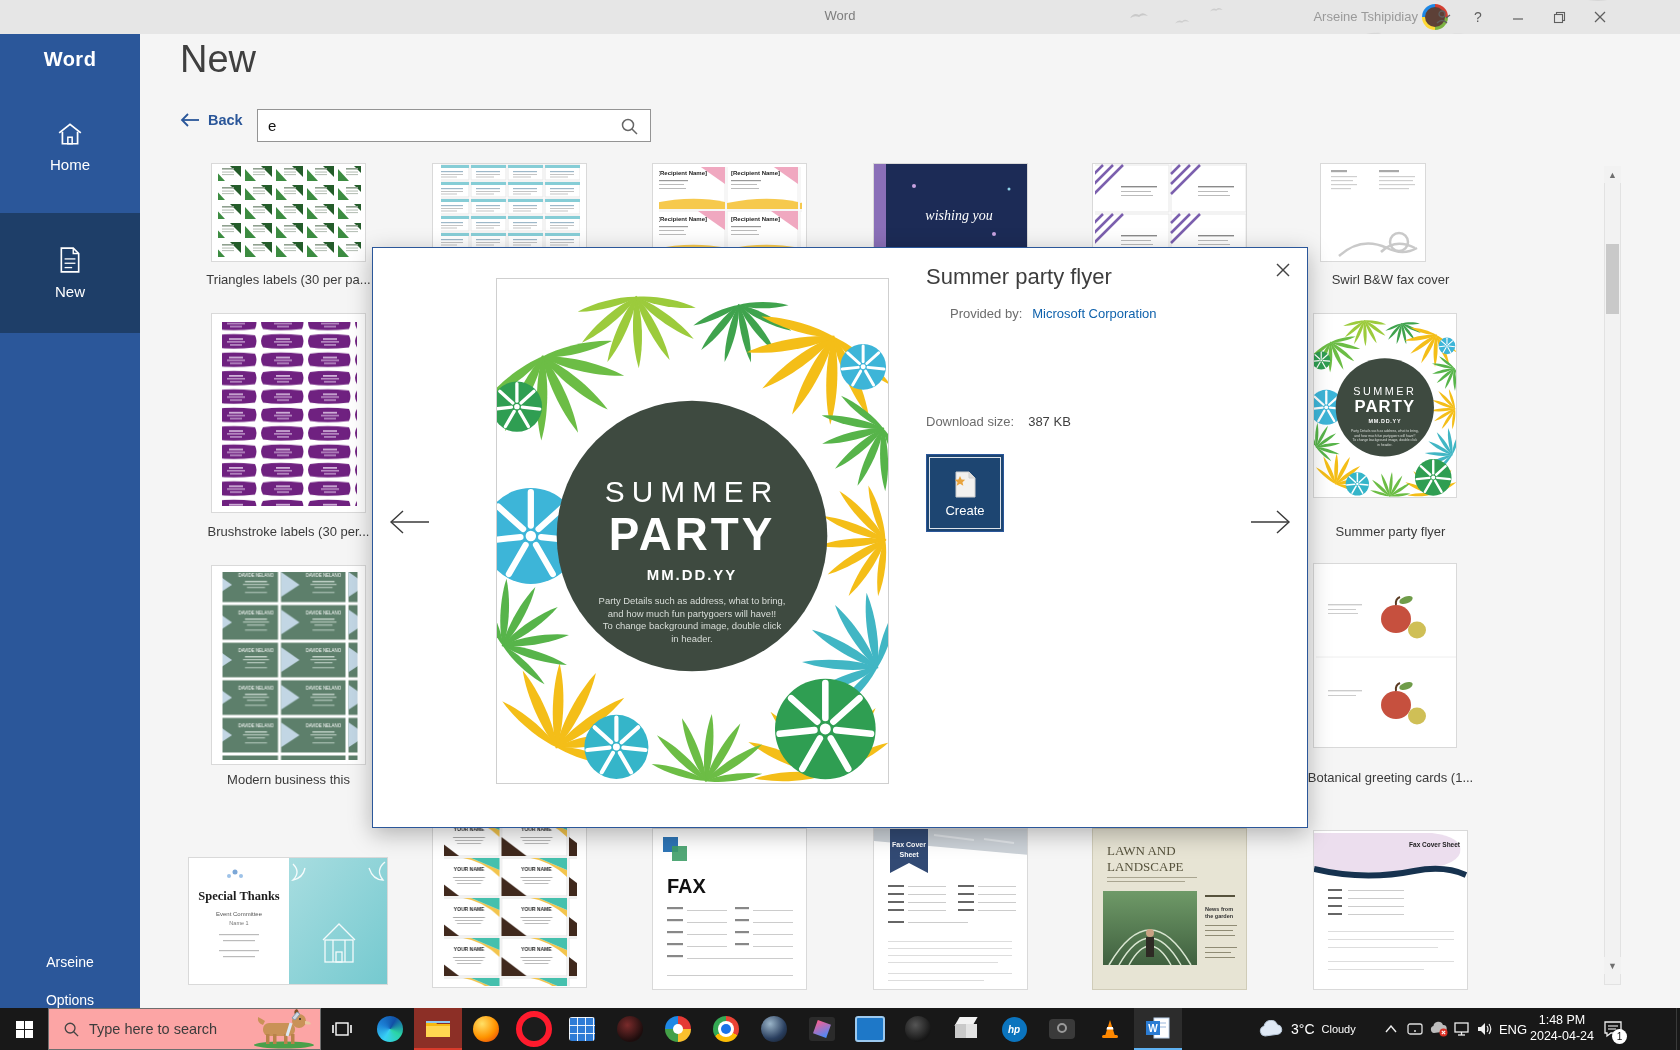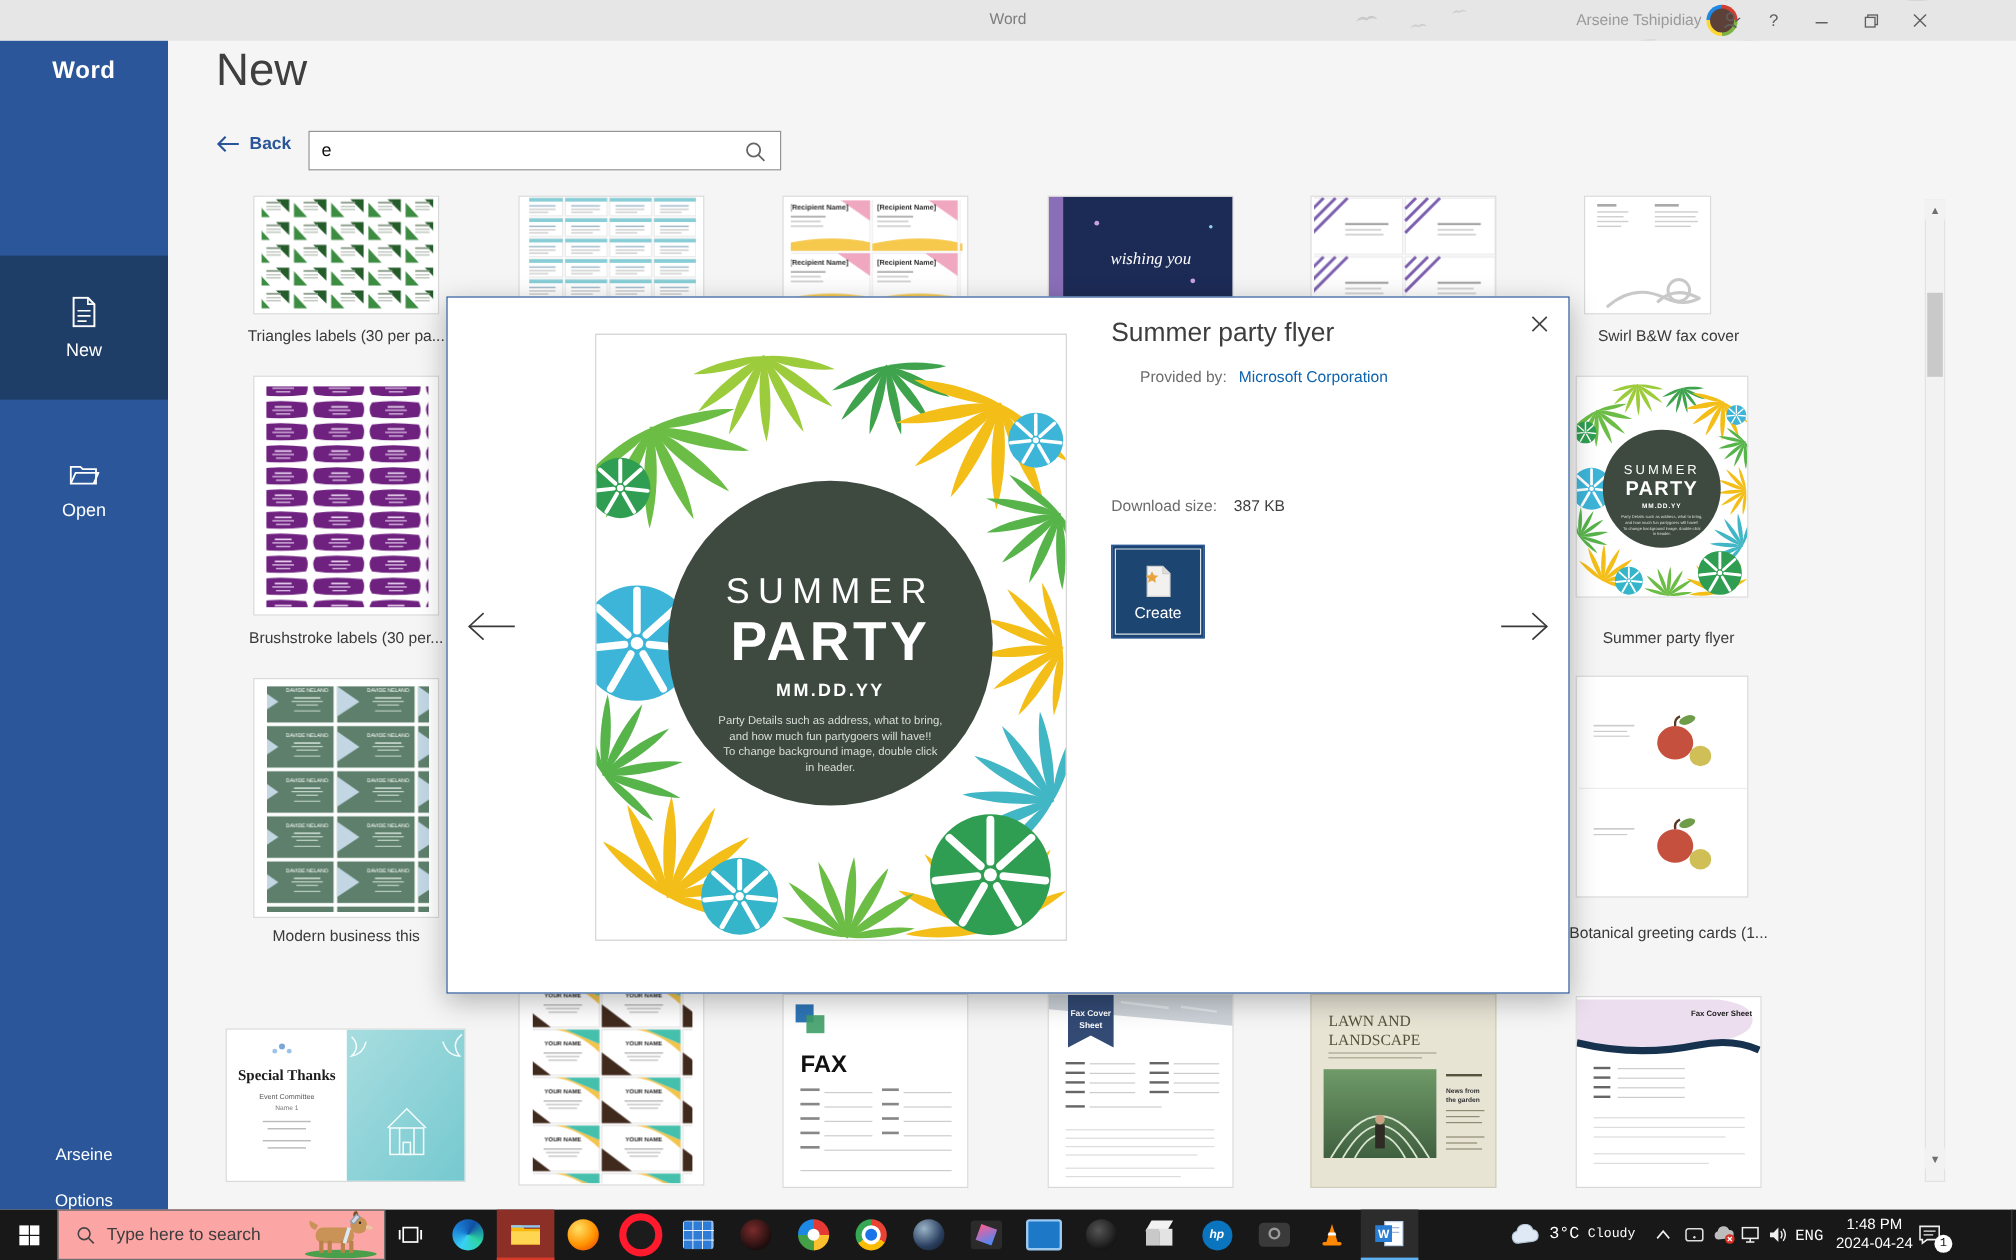--- a/index.html
+++ b/index.html
@@ -53,21 +53,21 @@
   .fTop{font-family:"Liberation Sans",sans-serif;font-size:30px;font-weight:300;letter-spacing:7px;fill:#fff;text-anchor:middle;}
   .fMain{font-family:"Liberation Sans",sans-serif;font-size:46px;font-weight:bold;letter-spacing:3px;fill:#fff;text-anchor:middle;}
   .fDate{font-family:"Liberation Sans",sans-serif;font-size:15px;font-weight:bold;letter-spacing:2px;fill:#fff;text-anchor:middle;}
   .fDet{font-family:"Liberation Sans",sans-serif;font-size:9.5px;fill:#d9ded9;text-anchor:middle;}
   
   .taskbar{left:0;top:1008px;width:1680px;height:42px;background:#181818;}
   .tk-tile{top:0;width:48px;height:42px;display:flex;align-items:center;justify-content:center;}
   .tk-search{left:48px;top:0;width:273px;height:42px;background:#fca5a5;border:1px solid #6e6e6e;display:flex;align-items:center;}
   .tk-search input{border:none;outline:none;background:transparent;font-size:14.5px;color:#444;width:160px;font-family:inherit;}
   .tk-search input::placeholder{color:#3c3c3c;opacity:1;}
-  .tray{color:#fff;font-size:13px;display:flex;align-items:center;justify-content:flex-start;font-family:Liberation Mono, monospace;}
+  .tray{color:#fff;font-size:13px;display:flex;align-items:center;justify-content:center;}
   .clockbox{left:1530px;top:4px;width:64px;text-align:center;color:#fff;font-size:12.5px;line-height:16px;}
   .ic{border-radius:50%;width:26px;height:26px;}
   .ic-edge{background:conic-gradient(from 210deg,#38d0f5,#1b7fd4,#1150a5,#2bd4a4,#38d0f5);}
   .ic-firefox{background:radial-gradient(circle at 35% 30%,#ffe066,#ff9400 55%,#e3340c);}
   .ic-opera{width:24px;height:24px;border:6px solid #ff1b2d;background:#1c1c1c;}
   .ic-pin{background:conic-gradient(#e53935 0 25%,#fbc02d 25% 50%,#43a047 50% 75%,#1e88e5 75%);position:relative;}
   .ic-pin::after{content:"";position:absolute;left:8px;top:8px;width:10px;height:10px;border-radius:50%;background:#fff;}
   .ic-chrome{background:conic-gradient(#ea4335 0 33%,#fbbc05 33% 66%,#34a853 66% 100%);position:relative;}
   .ic-chrome::before{content:"";position:absolute;left:5px;top:5px;width:16px;height:16px;border-radius:50%;background:#fff;}
   .ic-chrome::after{content:"";position:absolute;left:8px;top:8px;width:10px;height:10px;border-radius:50%;background:#1a73e8;}
@@ -190,36 +190,37 @@
     <div class="ab tb-btn" style="right:63px">
       <svg width="12" height="12">
         <line x1="1" y1="1" x2="11" y2="11" stroke="#5f5f5f" stroke-width="1.2"></line>
         <line x1="11" y1="1" x2="1" y2="11" stroke="#5f5f5f" stroke-width="1.2"></line>
       </svg>
     </div>
   </div>
 
   <div class="ab sidebar">
     <div class="ab sb-brand">Word</div>
+    <div class="ab sb-item" style="top:78px;padding:10px 0">
+      <svg width="26" height="24" viewBox="0 0 24 22">
+        <path d="M2 10 L12 2 L22 10" fill="none" stroke="#fff" stroke-width="1.6"></path>
+        <path d="M5 9 V20 H19 V9" fill="none" stroke="#fff" stroke-width="1.6"></path>
+        <rect x="10" y="14" width="4" height="6" fill="none" stroke="#fff" stroke-width="1.4"></rect>
+      </svg>
+      <div class="lbl">Home</div>
+    </div>
     <div class="ab sb-item sel" style="top:179px;height:120px;padding-top:34px">
       <svg width="24" height="26" viewBox="0 0 22 24">
         <path d="M3 1 H14 L19 6 V23 H3 Z" fill="none" stroke="#fff" stroke-width="1.5"></path>
         <path d="M14 1 V6 H19" fill="none" stroke="#fff" stroke-width="1.3"></path>
         <line x1="6" y1="11" x2="16" y2="11" stroke="#fff" stroke-width="1.2"></line>
         <line x1="6" y1="15" x2="16" y2="15" stroke="#fff" stroke-width="1.2"></line>
         <line x1="6" y1="19" x2="13" y2="19" stroke="#fff" stroke-width="1.2"></line>
       </svg>
       <div class="lbl">New</div>
-    </div>
-    <div class="ab sb-item" style="top:340px;padding:10px 0">
-      <svg width="26" height="22" viewBox="0 0 26 20">
-        <path d="M2 4 H10 L12 6 H23 V18 H2 Z" fill="none" stroke="#fff" stroke-width="1.5"></path>
-        <path d="M2 18 L6 9 H25 L21 18" fill="none" stroke="#fff" stroke-width="1.5"></path>
-      </svg>
-      <div class="lbl">Open</div>
     </div>
     <div class="ab sb-foot" style="top:920px"><span>Arseine</span></div>
     <div class="ab sb-foot" style="top:958px"><span>Options</span></div>
   </div>
 
   <div class="ab bs-heading">New</div>
   <div class="ab bs-back">
     <svg width="20" height="14" viewBox="0 0 20 14">
       <line x1="2" y1="7" x2="19" y2="7" stroke="#2a5699" stroke-width="1.8"></line>
       <path d="M8 1 L2 7 L8 13" fill="none" stroke="#2a5699" stroke-width="1.8"></path>

